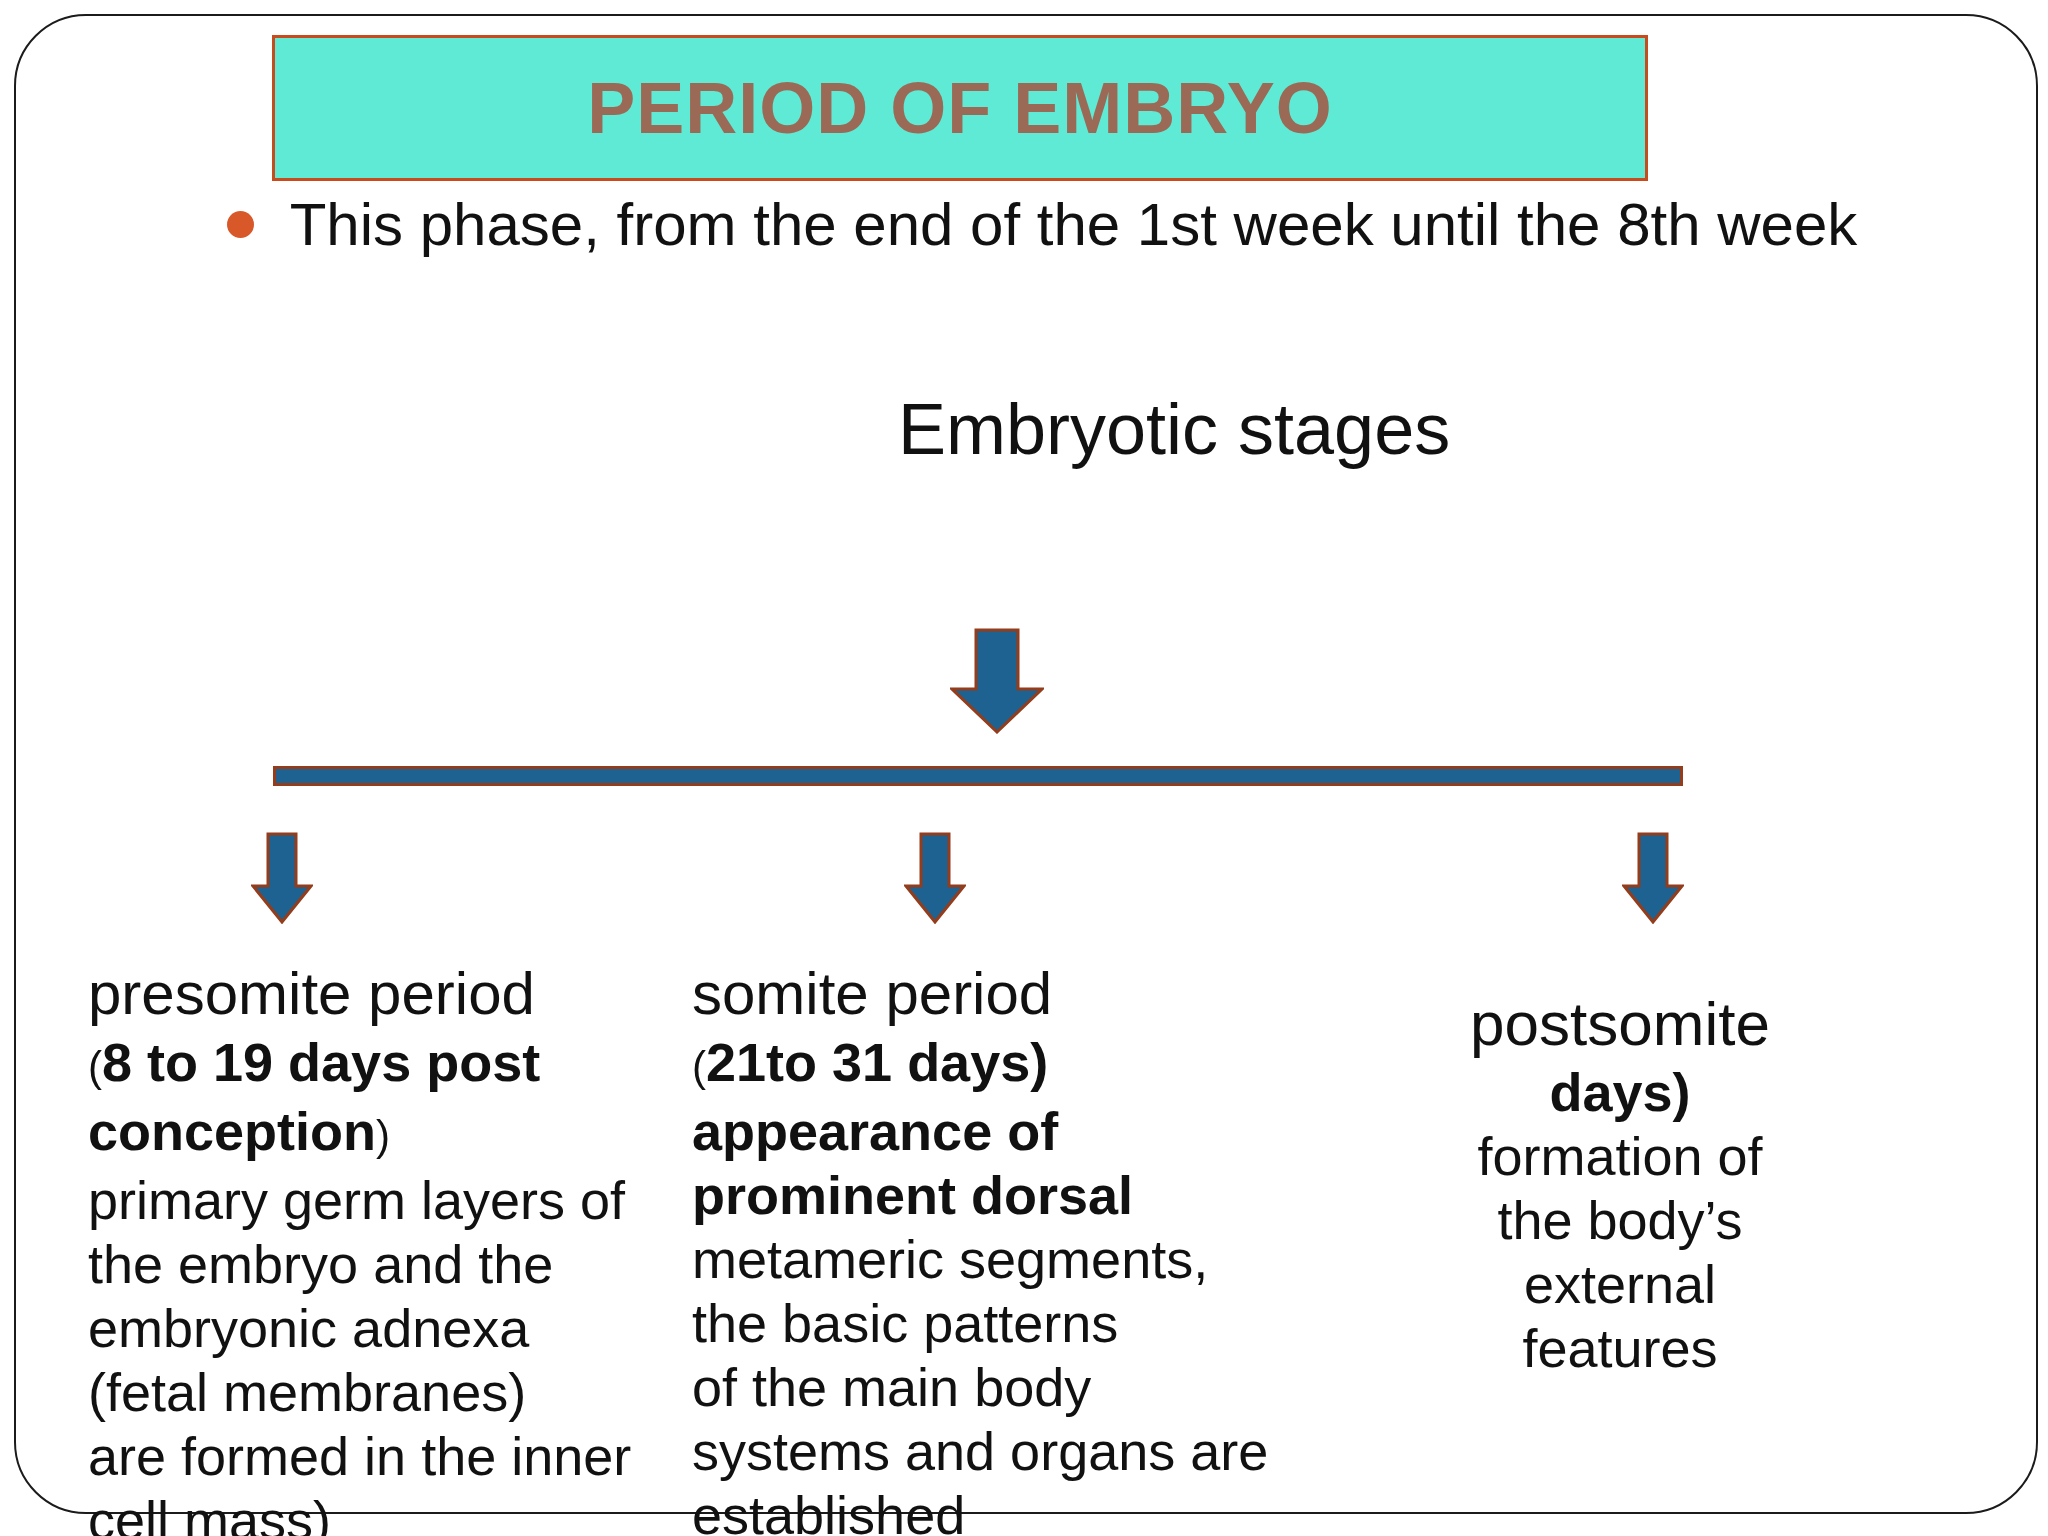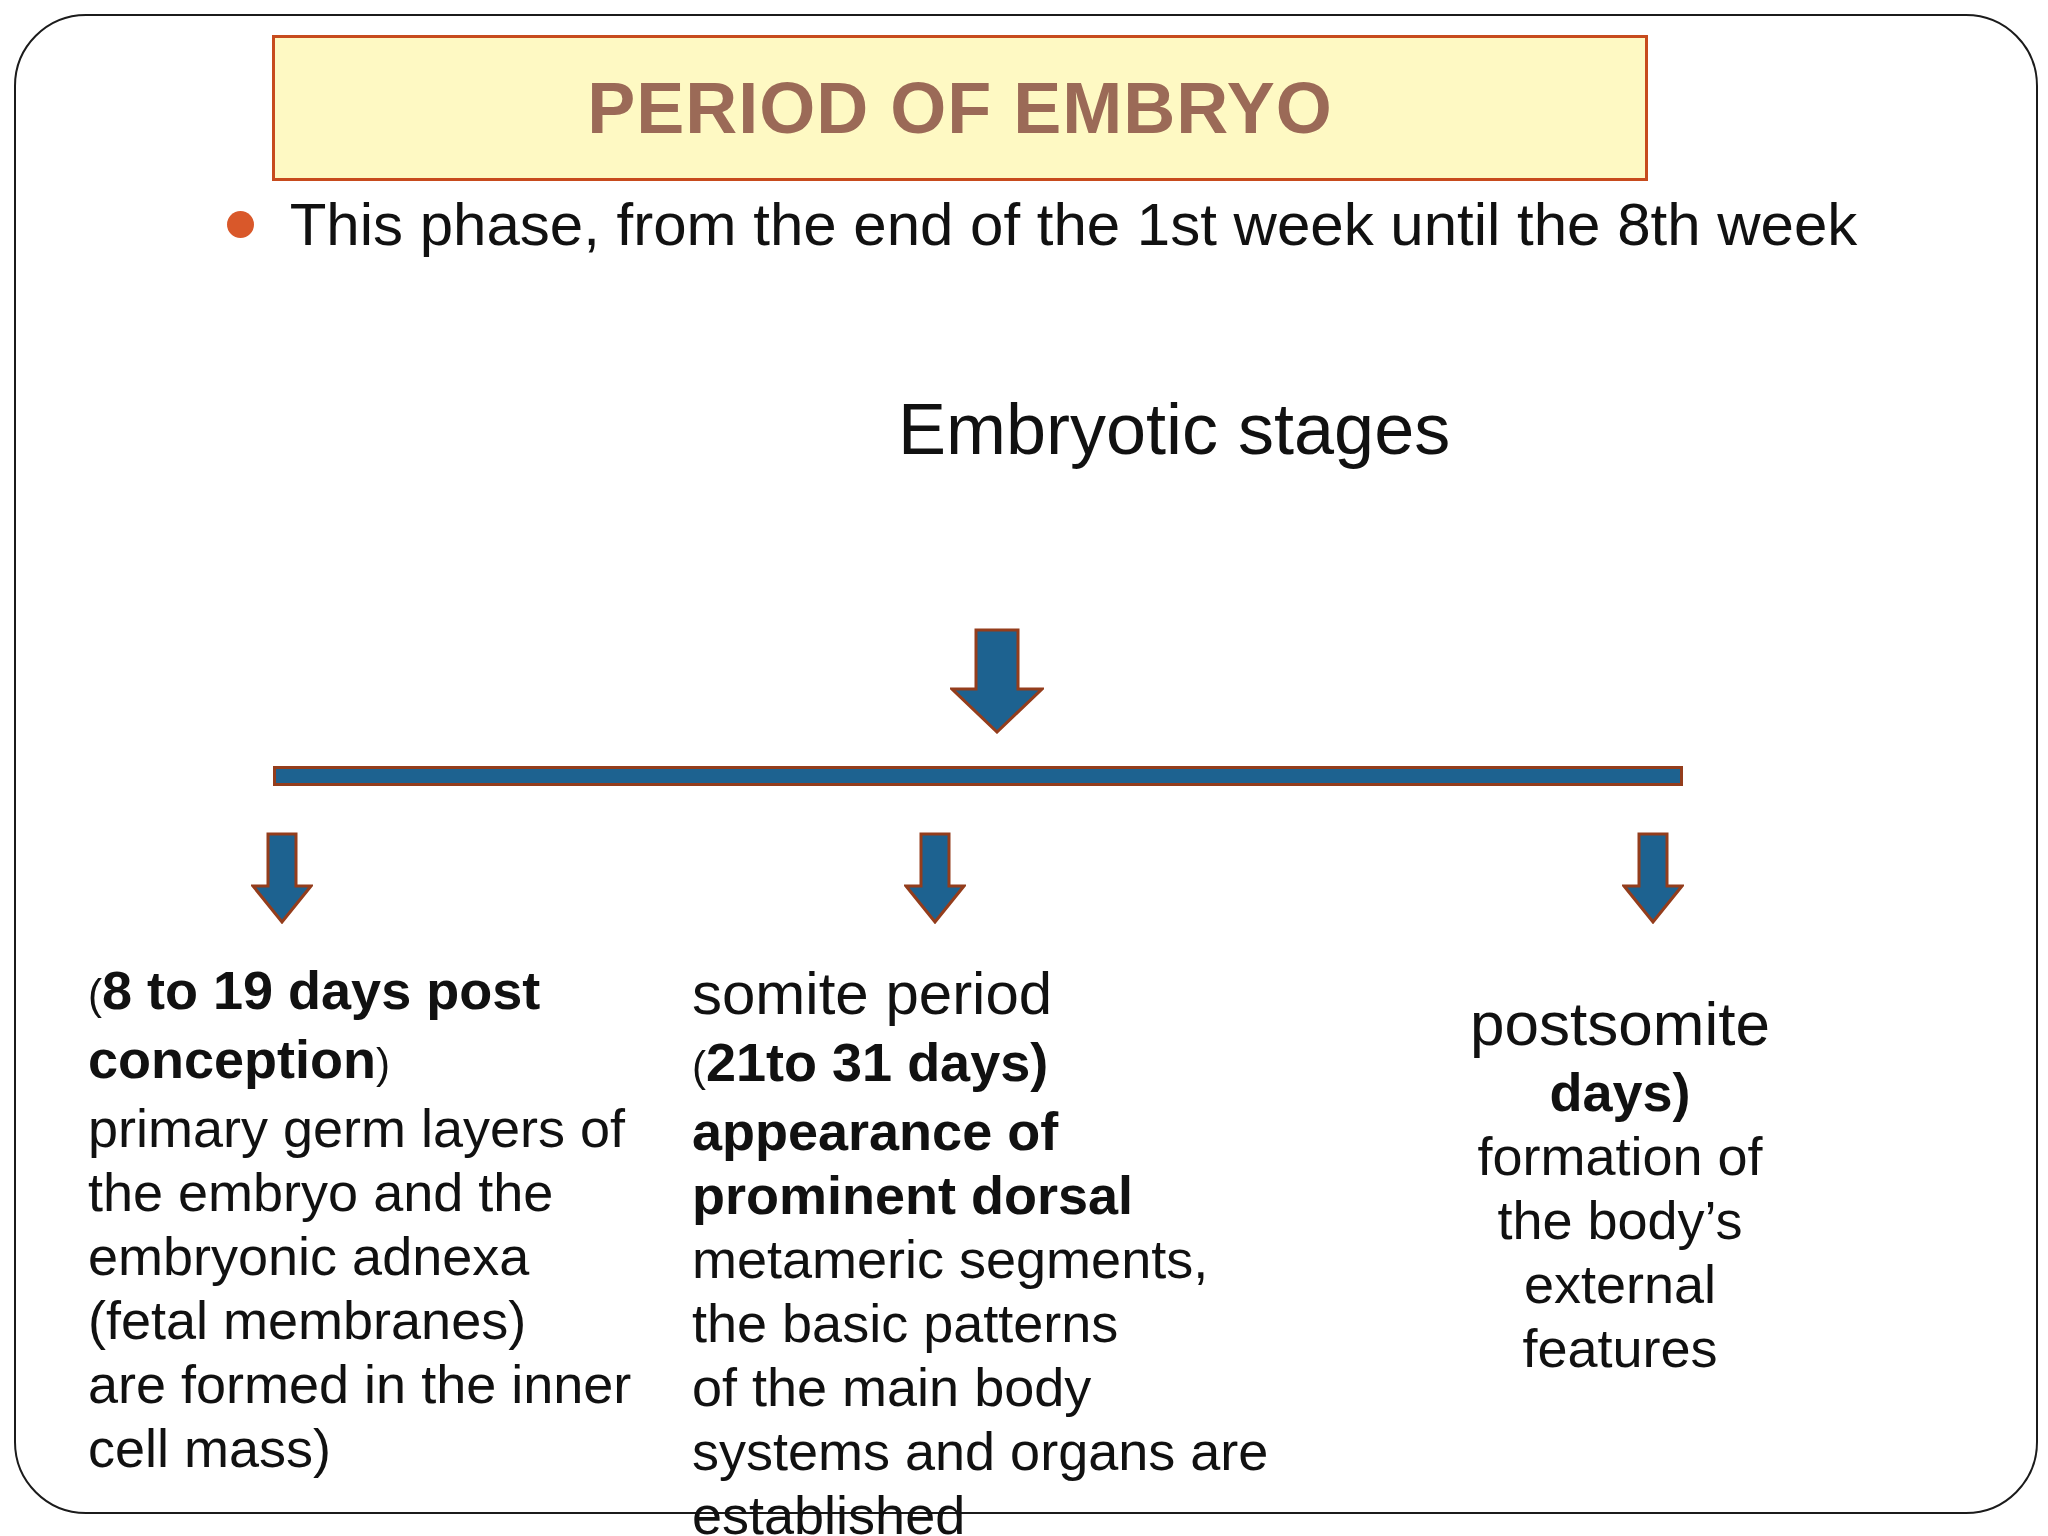--- a/index.html
+++ b/index.html
@@ -15,21 +15,21 @@
   .frame{
     position:absolute;left:14px;top:14px;width:2020px;height:1496px;
     border:2.5px solid var(--frame-border,#1b1b1b);
     border-radius:72px;
     background:transparent;
   }
   
   .title-box{
     position:absolute;left:272px;top:35px;width:1370px;height:140px;
     border:3px solid var(--title-border,#c74b1d);
-    background:#fef9c3;
+    background:#5eead4;
     display:flex;align-items:center;justify-content:center;
   }
   .title-box h1{
     margin:0;
     font-size:72px;font-weight:700;letter-spacing:1px;
     color:var(--title-text,#9b6a57);
   }
   
   .bullet-item{
     position:absolute;left:90px;top:192px;width:1900px;
@@ -104,20 +104,21 @@
   <polygon class="arrow-shape" points="17,2 45,2 45,54 60,54 31,90 2,54 17,54"></polygon>
 </svg>
 <svg class="small-arrow a2" viewBox="0 0 62 92">
   <polygon class="arrow-shape" points="17,2 45,2 45,54 60,54 31,90 2,54 17,54"></polygon>
 </svg>
 <svg class="small-arrow a3" viewBox="0 0 62 92">
   <polygon class="arrow-shape" points="17,2 45,2 45,54 60,54 31,90 2,54 17,54"></polygon>
 </svg>
 
 <div class="col c1">
+  <div class="col-heading">presomite period</div>
   <div class="col-line bold"><span class="paren">(</span><span>8 to 19 days post</span></div>
   <div class="col-line bold"><span>conception</span><span class="paren">)</span></div>
   <div class="col-line">primary germ layers of</div>
   <div class="col-line">the embryo and the</div>
   <div class="col-line">embryonic adnexa</div>
   <div class="col-line">(fetal membranes)</div>
   <div class="col-line">are formed in the inner</div>
   <div class="col-line">cell mass)</div>
 </div>
 

